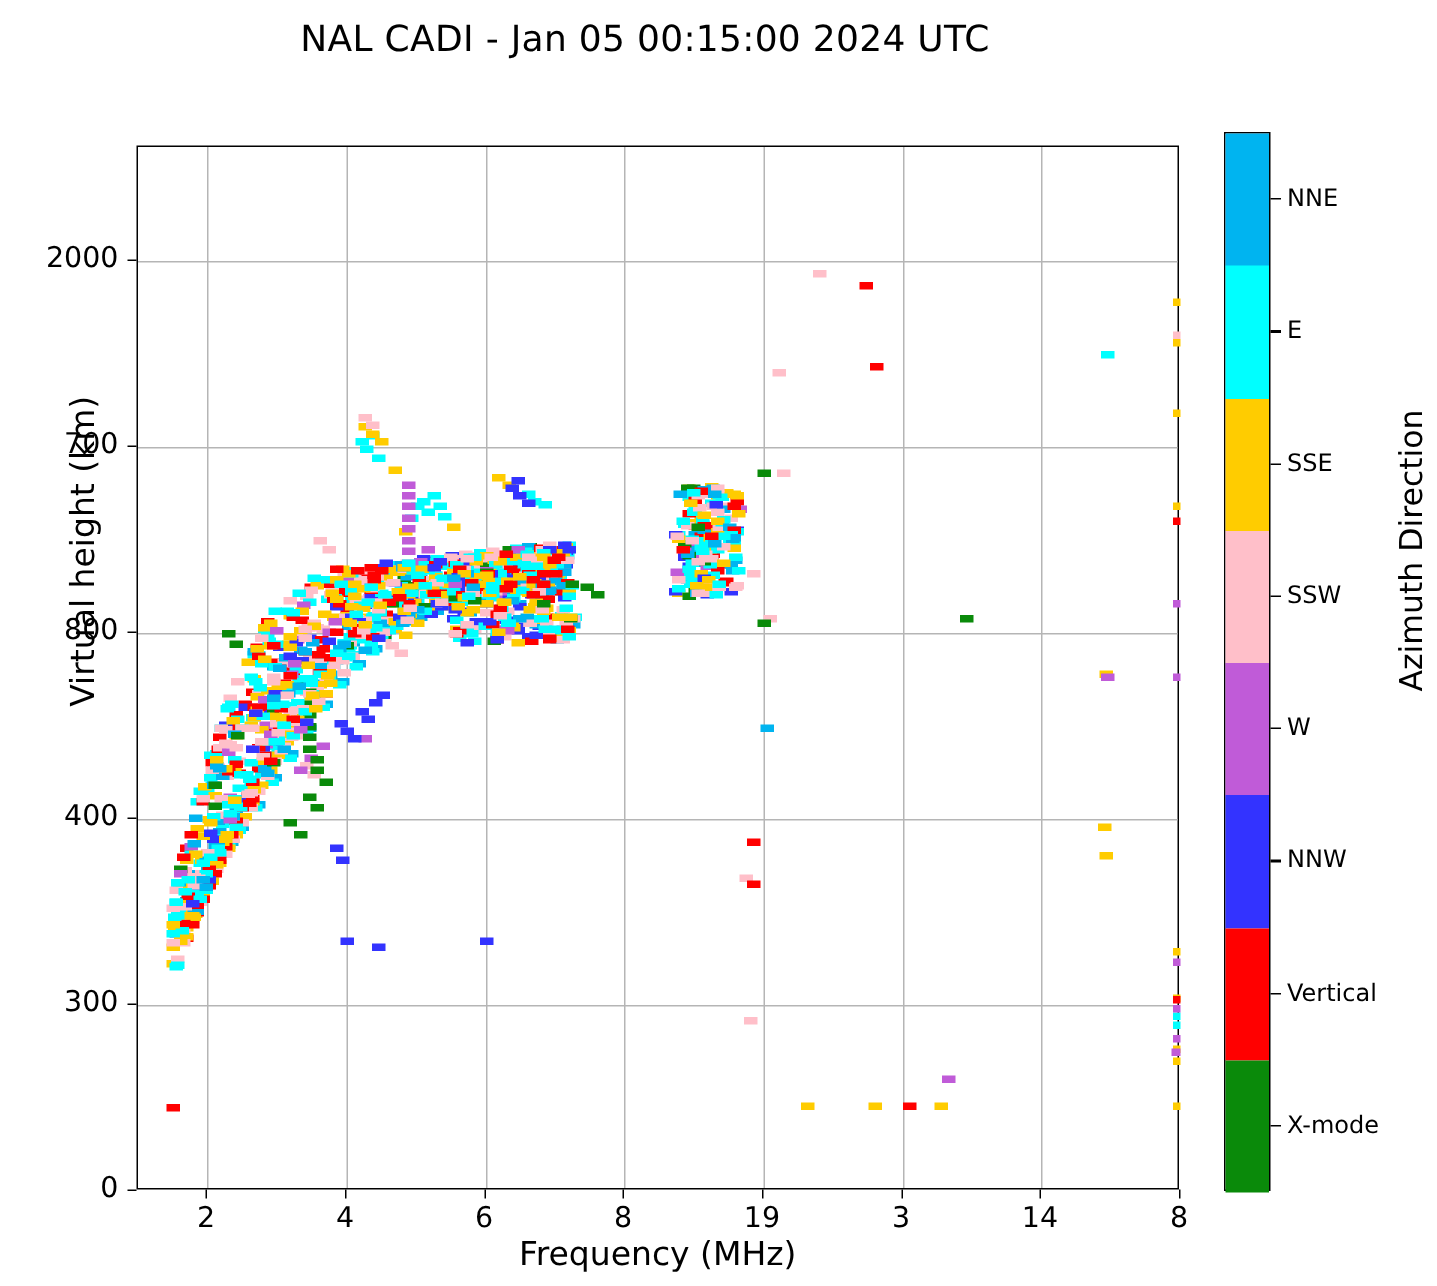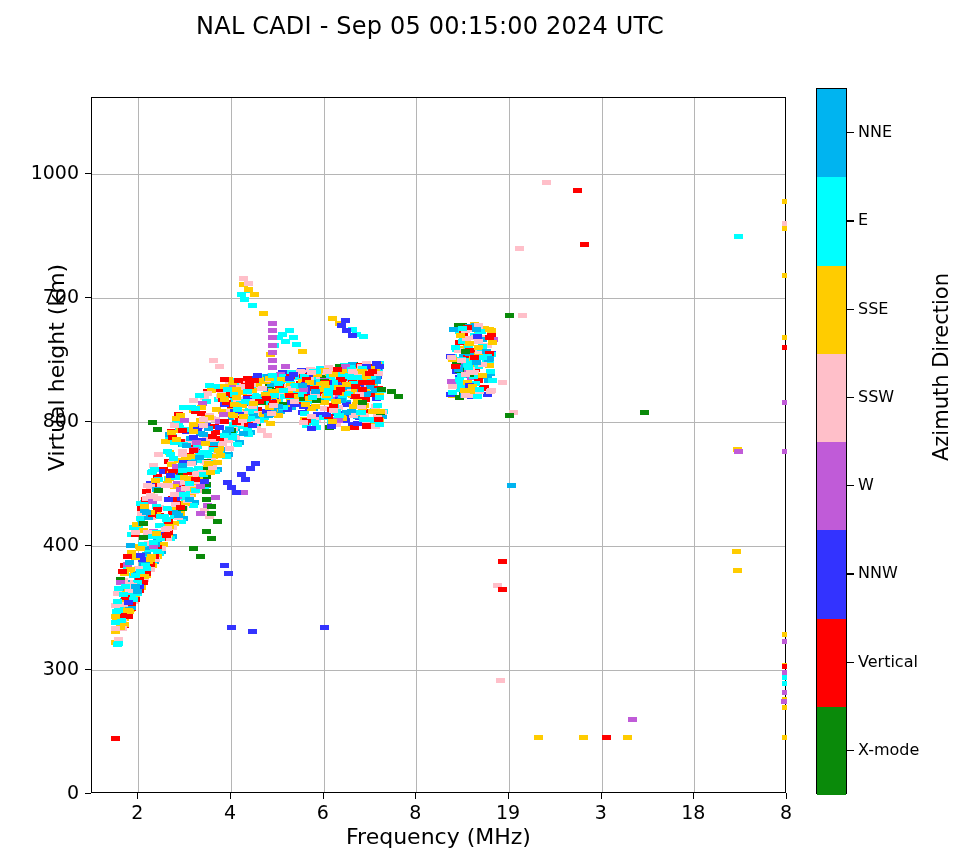--- a/index.html
+++ b/index.html
@@ -45,21 +45,21 @@
   .cb-tick{position:absolute;left:847px;width:7px;height:1.4px;background:#000;}
   .cb-lab{position:absolute;left:858px;font-size:16px;color:#000;white-space:nowrap;}
   #cb-title{
     position:absolute;left:791px;top:355px;width:300px;text-align:center;
     font-size:21px;color:#000;transform:rotate(-90deg);transform-origin:center center;
   }
 </style>
 </head>
 <body>
 
-<div id="title">NAL CADI - Sep 05 00:15:00 2024 UTC</div>
+<div id="title">NAL CADI - Jan 05 00:15:00 2024 UTC</div>
 
 <div id="plot-frame">
   <div id="grid-layer">
       <div class="gl-v" style="left: 46.3px;"></div>
       <div class="gl-v" style="left: 139px;"></div>
       <div class="gl-v" style="left: 231.7px;"></div>
       <div class="gl-v" style="left: 324.3px;"></div>
       <div class="gl-v" style="left: 417px;"></div>
       <div class="gl-v" style="left: 509.7px;"></div>
       <div class="gl-v" style="left: 602.3px;"></div>
@@ -1673,35 +1673,35 @@
     <div class="xlab" style="left: 200px;">4</div>
     <div class="tick-x" style="left: 322.7px;"></div>
     <div class="xlab" style="left: 292.7px;">6</div>
     <div class="tick-x" style="left: 415.3px;"></div>
     <div class="xlab" style="left: 385.3px;">8</div>
     <div class="tick-x" style="left: 508px;"></div>
     <div class="xlab" style="left: 478px;">19</div>
     <div class="tick-x" style="left: 600.7px;"></div>
     <div class="xlab" style="left: 570.7px;">3</div>
     <div class="tick-x" style="left: 693.3px;"></div>
-    <div class="xlab" style="left: 663.3px;">18</div>
+    <div class="xlab" style="left: 663.3px;">14</div>
     <div class="tick-x" style="left: 786px;"></div>
     <div class="xlab" style="left: 756px;">8</div>
     <div class="tick-y" style="top: 793px;"></div>
     <div class="ylab" style="top: 781px;">0</div>
     <div class="tick-y" style="top: 669px;"></div>
     <div class="ylab" style="top: 657px;">300</div>
     <div class="tick-y" style="top: 545.1px;"></div>
     <div class="ylab" style="top: 533.1px;">400</div>
     <div class="tick-y" style="top: 421.1px;"></div>
     <div class="ylab" style="top: 409.1px;">800</div>
     <div class="tick-y" style="top: 297.2px;"></div>
     <div class="ylab" style="top: 285.2px;">700</div>
     <div class="tick-y" style="top: 173.2px;"></div>
-    <div class="ylab" style="top: 161.2px;">1000</div>
+    <div class="ylab" style="top: 161.2px;">2000</div>
   </div>
 
 <div id="xaxis-title">Frequency (MHz)</div>
 <div id="yaxis-title">Virtual height (km)</div>
 
 <div id="colorbar">
     <div class="cb-band" style="top: 0px; height: 88.65px; background: rgb(0, 180, 240);"></div>
     <div class="cb-band" style="top: 88.25px; height: 88.65px; background: rgb(0, 255, 255);"></div>
     <div class="cb-band" style="top: 176.5px; height: 88.65px; background: rgb(255, 204, 0);"></div>
     <div class="cb-band" style="top: 264.75px; height: 88.65px; background: rgb(255, 191, 201);"></div>

